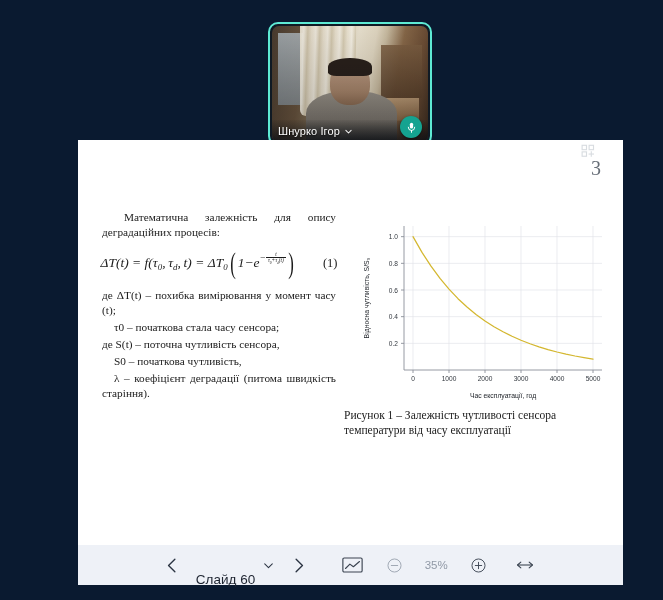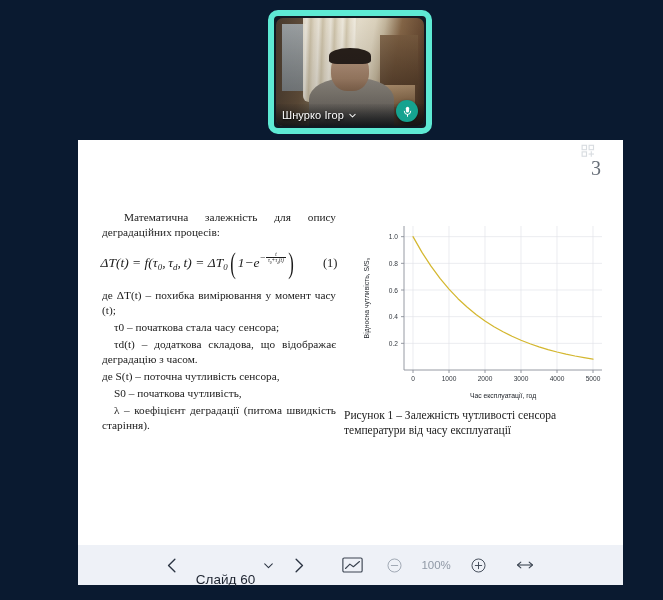--- a/index.html
+++ b/index.html
@@ -5,22 +5,22 @@
   html,body{margin:0;padding:0;}
   body{
     width:663px;height:600px;overflow:hidden;
     background:#0a1a30;
     font-family:"Liberation Sans", sans-serif;
     position:relative;
   }
 
   
   #video-tile{
-    position:absolute;left:268px;top:10px;width:164px;height:124px;
-    border:6px solid #5eead4;border-radius:10px;overflow:hidden;
+    position:absolute;left:268px;top:22px;width:164px;height:124px;
+    border:2px solid #5eead4;border-radius:10px;overflow:hidden;
     background:#101a24;box-sizing:border-box;
   }
   #video-frame{
     position:absolute;inset:2px;border-radius:7px;overflow:hidden;background:#1b2128;
   }
   
   .vs-wall{position:absolute;inset:0;
     background:linear-gradient(100deg,#4a3c30 0%,#6b5640 22%,#8a7a60 34%,#ded3bc 42%,
       #efe7d4 50%,#e6dcc6 60%,#cdbfa4 66%,#8a6a4a 76%,#6e4f36 88%,#3c2c20 100%);}
   .vs-curtain{position:absolute;left:18%;top:0;width:36%;height:78%;
@@ -172,21 +172,20 @@
 
       <div class="eq-wrap">
         <span class="eq">
           Δ<i>T</i>(<i>t</i>)&nbsp;=&nbsp;<i>f</i>(<i>τ</i><sub>0</sub>, <i>τ</i><sub>d</sub>, <i>t</i>)&nbsp;=&nbsp;Δ<i>T</i><sub>0</sub><span class="bigparen">(</span>1−<i>e</i><span class="sup">−<span class="frac"><span class="n"><i>t</i></span><span class="d"><i>τ</i><sub>0</sub>+<i>τ</i><sub>d</sub>(<i>t</i>)</span></span></span><span class="bigparen">)</span>
         </span>
         <span class="eqnum">(1)</span>
       </div>
 
       <p class="para">де ΔT(t) – похибка вимірювання у момент часу (t);</p>
       <p class="para ind2">τ0 – початкова стала часу сенсора;</p>
-      <p class="para ind2">τd(t) – додаткова складова, що відображає деградацію з часом.</p>
 
 
       <p class="para">де S(t) – поточна чутливість сенсора,</p>
       <p class="para ind2">S0 – початкова чутливість,</p>
       <p class="para ind2">λ – коефіцієнт деградації (питома швидкість старіння).</p>
     </div>
 
     <div id="col-right">
       <div id="chart-box">
         <svg id="chart-svg" viewBox="0 0 252 188" width="252" height="188">
@@ -266,21 +265,21 @@
     </svg>
   </div>
 
   <div class="tb-btn" id="tb-zoom-out">
     <svg viewBox="0 0 24 24" width="17" height="17">
       <circle cx="12" cy="12" r="9.2" fill="none" stroke="#9aa2ae" stroke-width="1.3"></circle>
       <line x1="7.5" y1="12" x2="16.5" y2="12" stroke="#9aa2ae" stroke-width="1.3" stroke-linecap="round"></line>
     </svg>
   </div>
 
-  <div class="tb-btn" id="tb-zoom-value">100%</div>
+  <div class="tb-btn" id="tb-zoom-value">35%</div>
 
   <div class="tb-btn" id="tb-zoom-in">
     <svg viewBox="0 0 24 24" width="17" height="17">
       <circle cx="12" cy="12" r="9.2" fill="none" stroke="#3a4350" stroke-width="1.3"></circle>
       <line x1="7.5" y1="12" x2="16.5" y2="12" stroke="#3a4350" stroke-width="1.3" stroke-linecap="round"></line>
       <line x1="12" y1="7.5" x2="12" y2="16.5" stroke="#3a4350" stroke-width="1.3" stroke-linecap="round"></line>
     </svg>
   </div>
 
   <div class="tb-btn" id="tb-fit">

